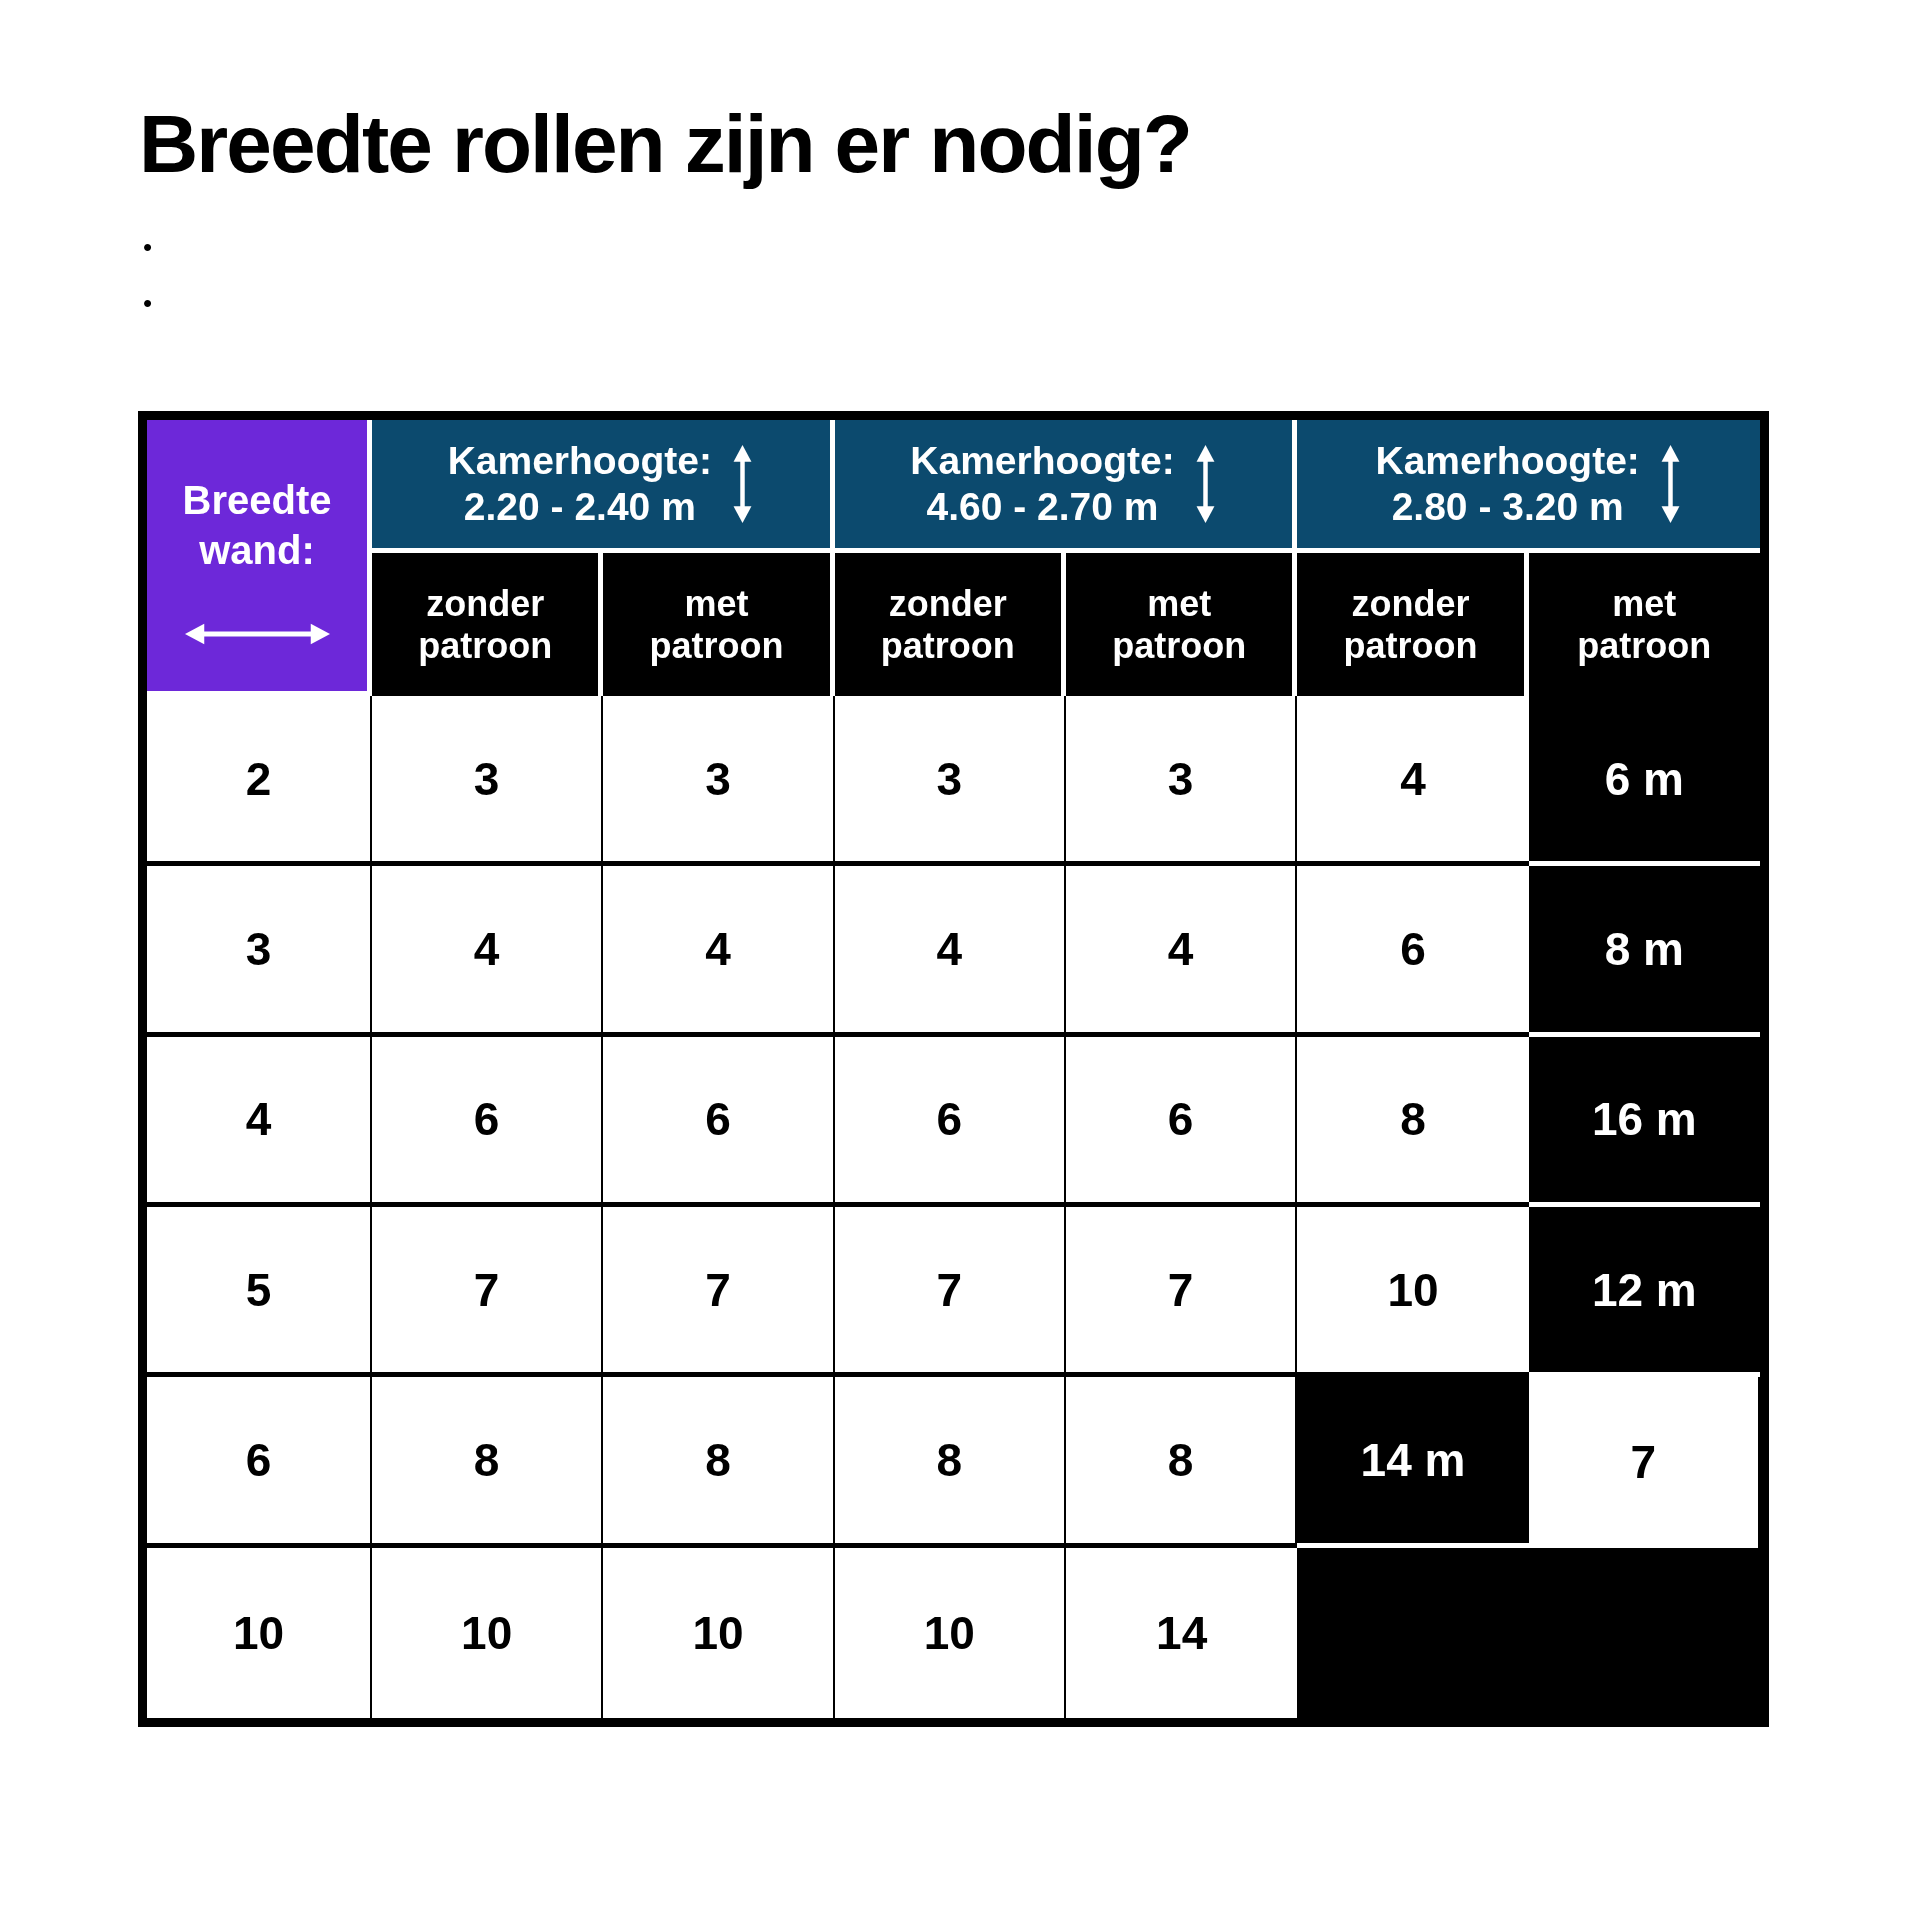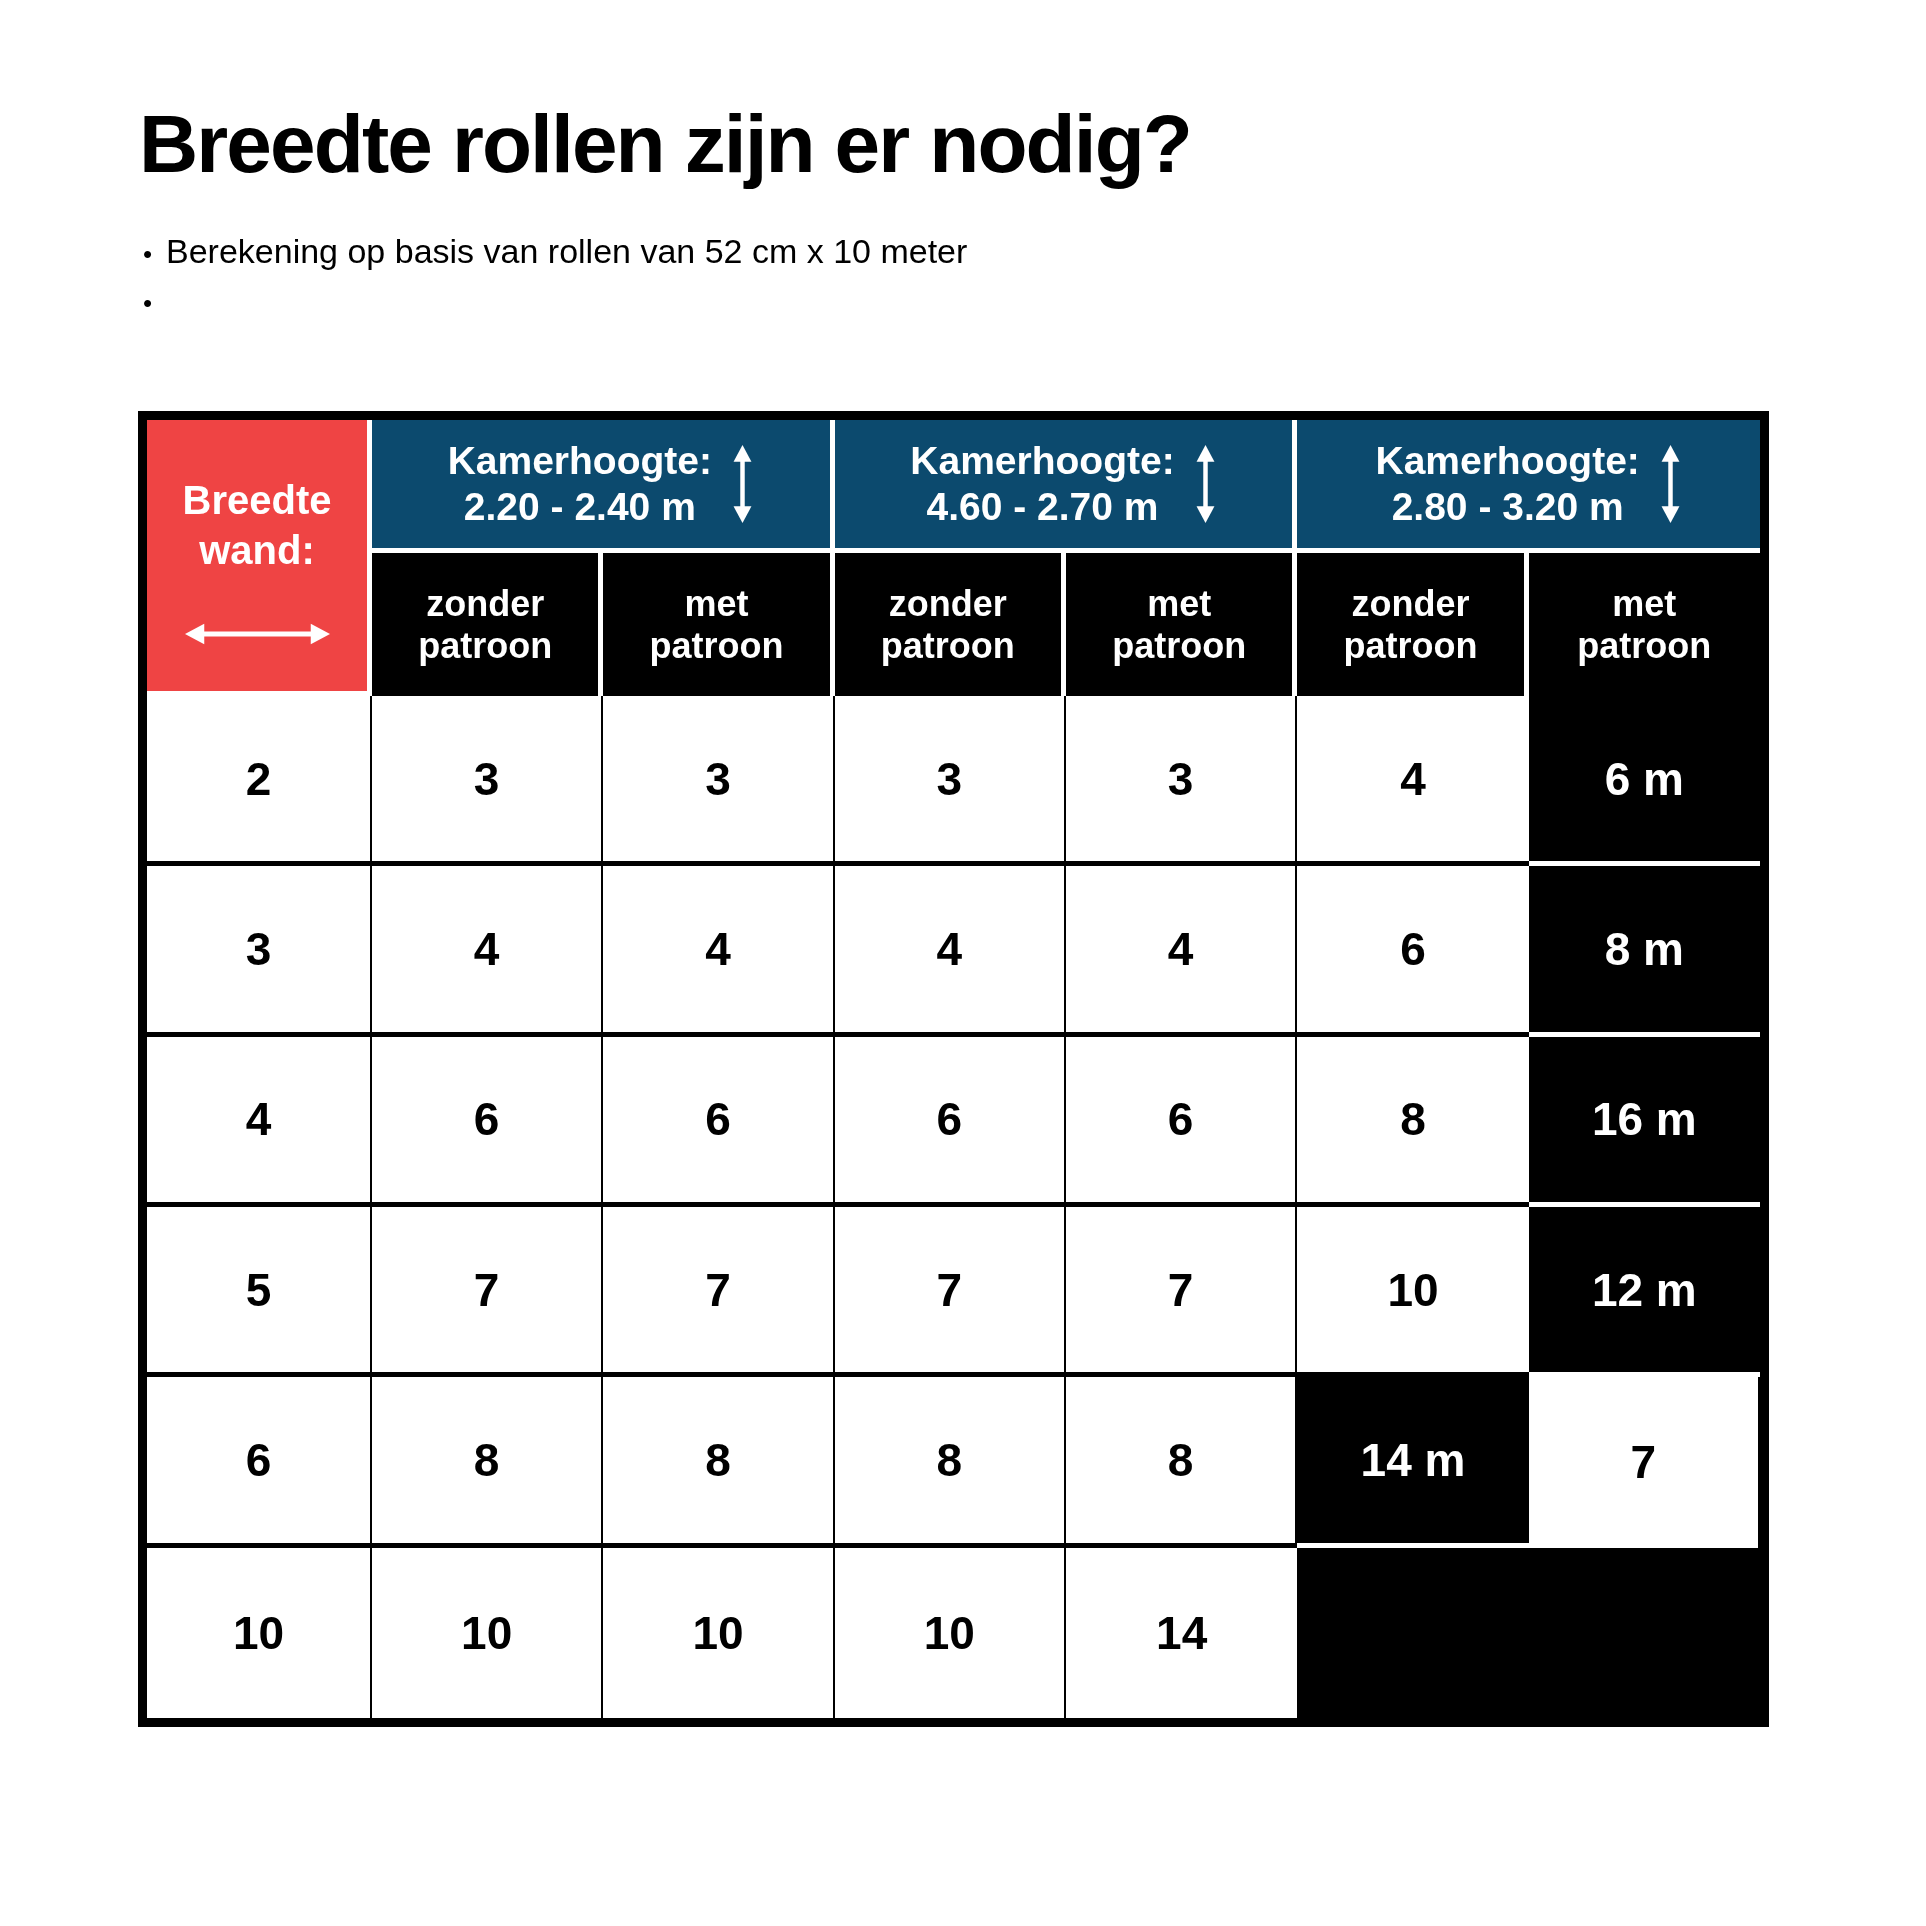--- a/index.html
+++ b/index.html
@@ -67,21 +67,21 @@
     box-sizing: border-box;
     display: flex;
     align-items: center;
     justify-content: center;
   }
 
   
   .corner {
     grid-row: 1 / 3;
     grid-column: 1 / 2;
-    background: #ef4444;
+    background: #6d28d9;
     color: #ffffff;
     border-right: 5.1px solid #ffffff;
     border-bottom: 5.1px solid #ffffff;
     flex-direction: column;
     justify-content: flex-start;
     padding-top: 55px;
   }
   .corner .hdr-line {
     font-size: 40px;
     font-weight: 700;
@@ -146,21 +146,20 @@
 </head>
 <body>
 
 <div class="page">
 
   <div class="title">Breedte rollen zijn er nodig?</div>
 
   <div class="bullets">
     <div class="bullet-row">
       <span class="bullet-dot">•</span>
-      <span>Berekening op basis van rollen van 52 cm x 10 meter</span>
     </div>
     <div class="bullet-row">
       <span class="bullet-dot">•</span>
     </div>
   </div>
 
   <div class="rolls-table">
 
     <div class="cell corner">
       <span class="hdr-line">Breedte</span>

